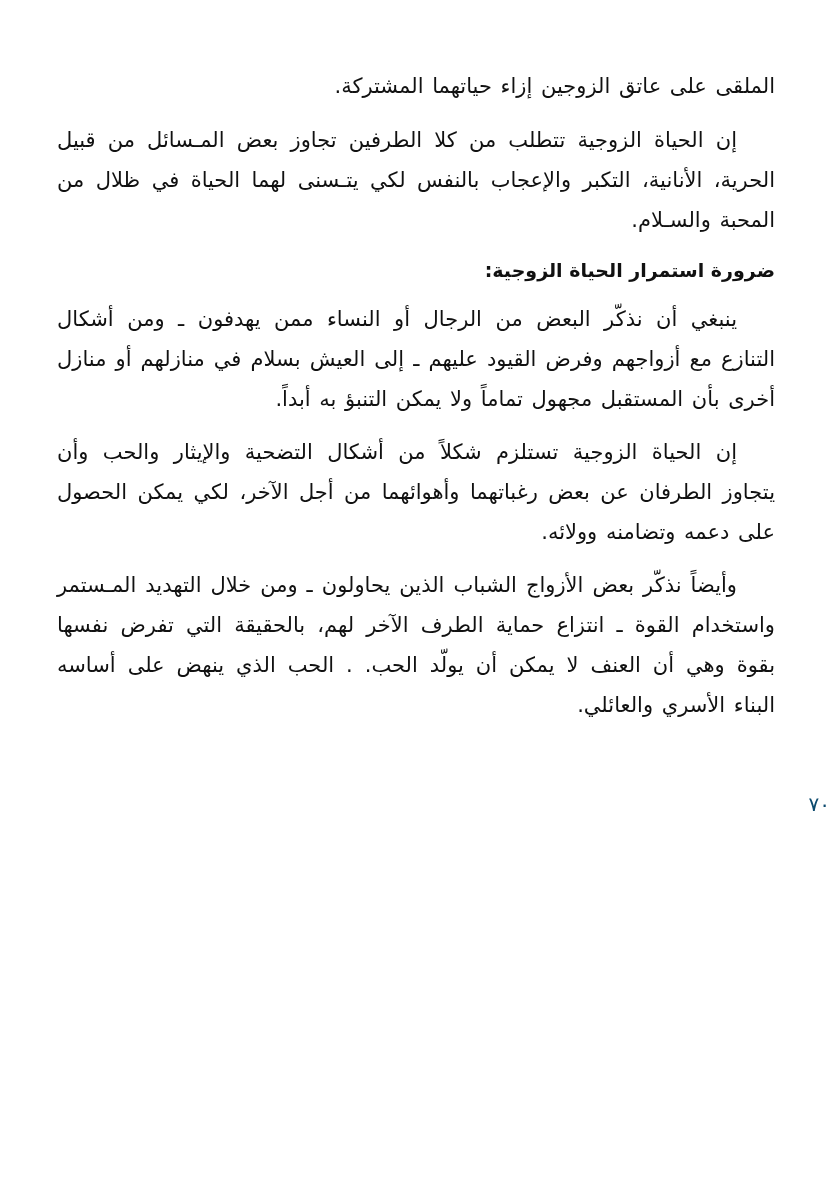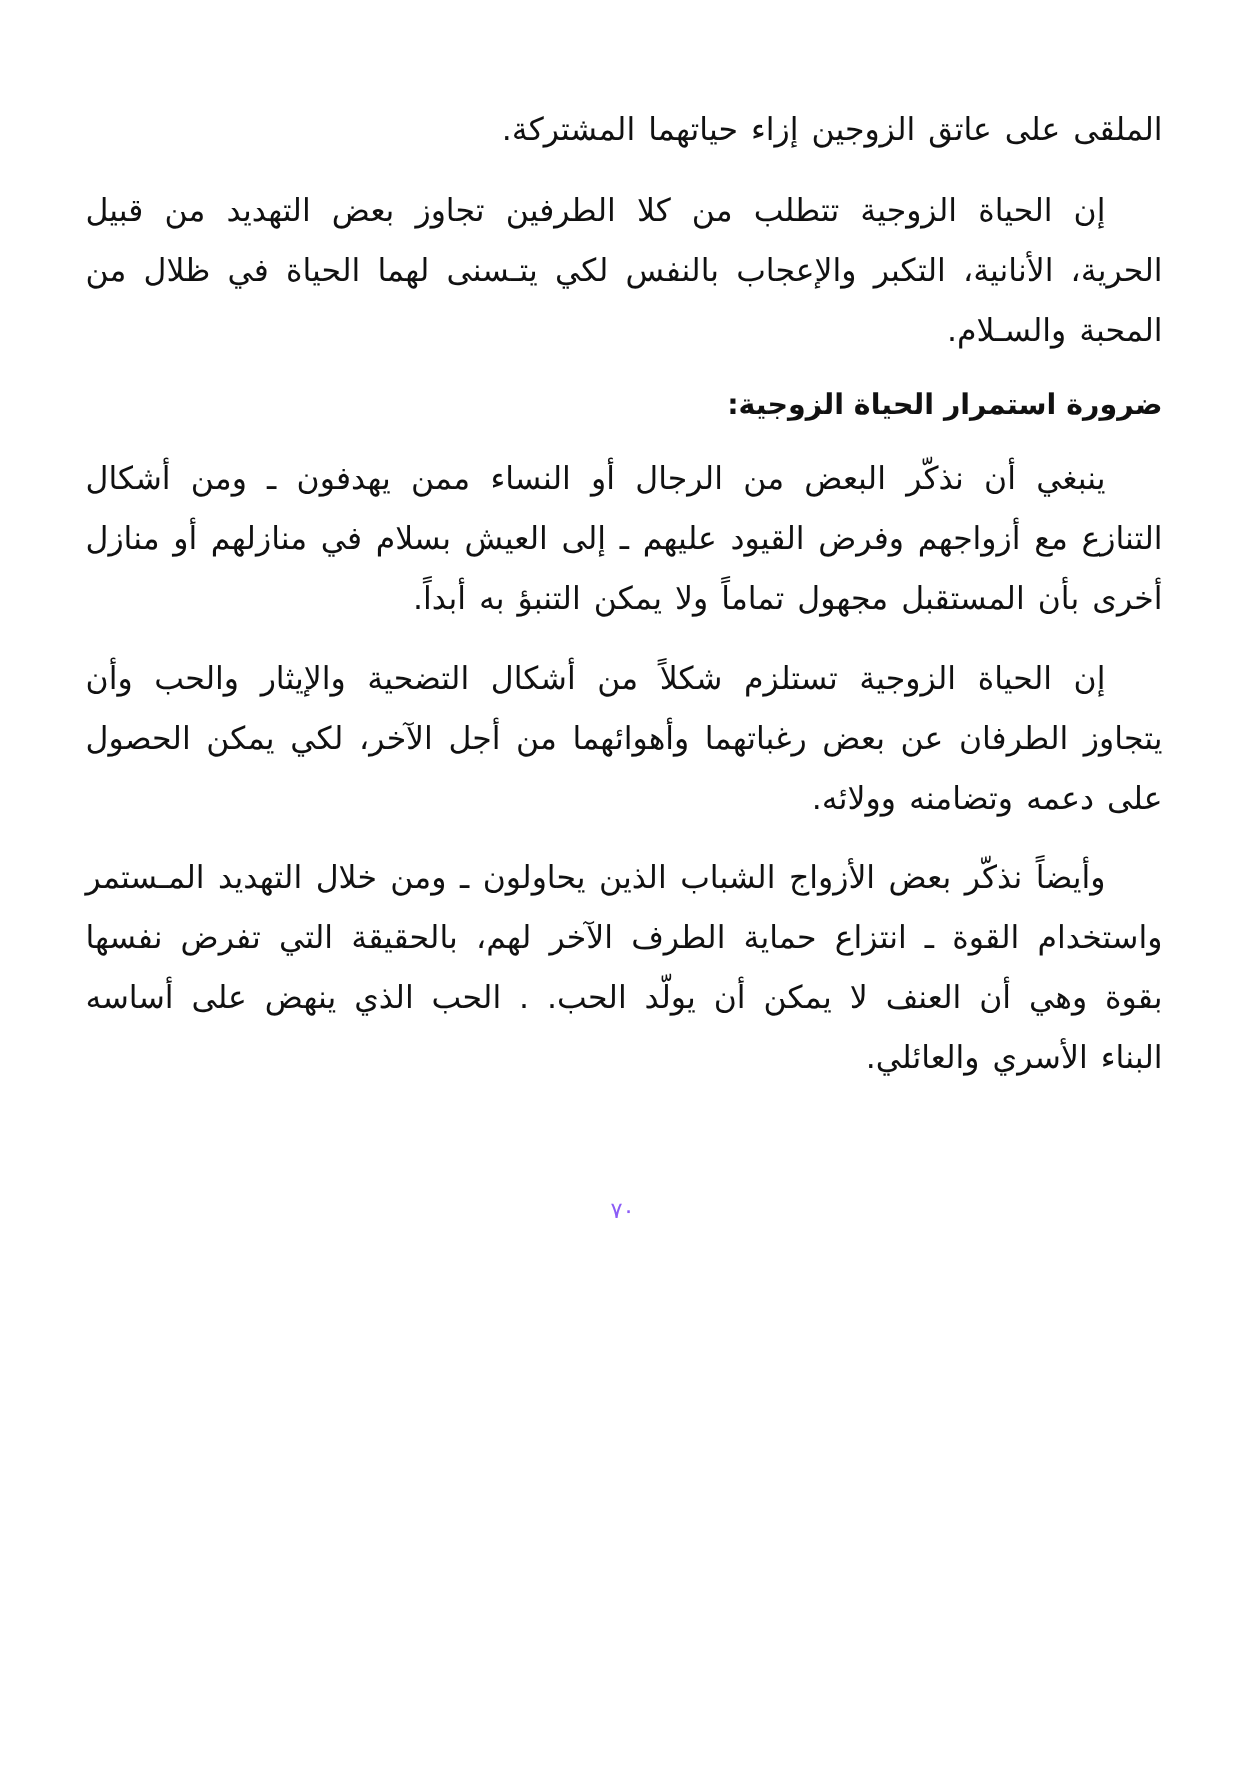--- a/index.html
+++ b/index.html
@@ -44,32 +44,32 @@
     font-size: 19px;
     line-height: 34px;
     font-weight: bold;
     text-align: right;
   }
   .page-number {
     position: absolute;
     bottom: 32px;
     left: 0;
     right: 0;
-    text-align: center;
-    font-size: 15px;
+    text-align: right;
+    font-size: 20px;
     letter-spacing: 2px;
-    color: #8b5cf6;
+    color: #0c4a6e;
   }
 </style>
 </head>
 <body>
 
 <div class="page">
   <div class="text-block">
     <p class="para end-line">الملقى على عاتق الزوجين إزاء حياتهما المشتركة.</p>
-    <p class="para indent">إن الحياة الزوجية تتطلب من كلا الطرفين تجاوز بعض التهديد من قبيل الحرية، الأنانية، التكبر والإعجاب بالنفس لكي يتـسنى لهما الحياة في ظلال من المحبة والسـلام.</p>
+    <p class="para indent">إن الحياة الزوجية تتطلب من كلا الطرفين تجاوز بعض المـسائل من قبيل الحرية، الأنانية، التكبر والإعجاب بالنفس لكي يتـسنى لهما الحياة في ظلال من المحبة والسـلام.</p>
     <h2 class="heading">ضرورة استمرار الحياة الزوجية:</h2>
     <p class="para indent">ينبغي أن نذكّر البعض من الرجال أو النساء ممن يهدفون ـ ومن أشكال التنازع مع أزواجهم وفرض القيود عليهم ـ إلى العيش بسلام في منازلهم أو منازل أخرى بأن المستقبل مجهول تماماً ولا يمكن التنبؤ به أبداً.</p>
     <p class="para indent">إن الحياة الزوجية تستلزم شكلاً من أشكال التضحية والإيثار والحب وأن يتجاوز الطرفان عن بعض رغباتهما وأهوائهما من أجل الآخر، لكي يمكن الحصول على دعمه وتضامنه وولائه.</p>
     <p class="para indent">وأيضاً نذكّر بعض الأزواج الشباب الذين يحاولون ـ ومن خلال التهديد المـستمر واستخدام القوة ـ انتزاع حماية الطرف الآخر لهم، بالحقيقة التي تفرض نفسها بقوة وهي أن العنف لا يمكن أن يولّد الحب. .  الحب الذي ينهض على أساسه البناء الأسري والعائلي.</p>
   </div>
   <div class="page-number">٧٠</div>
 </div>
 
 </body></html>

